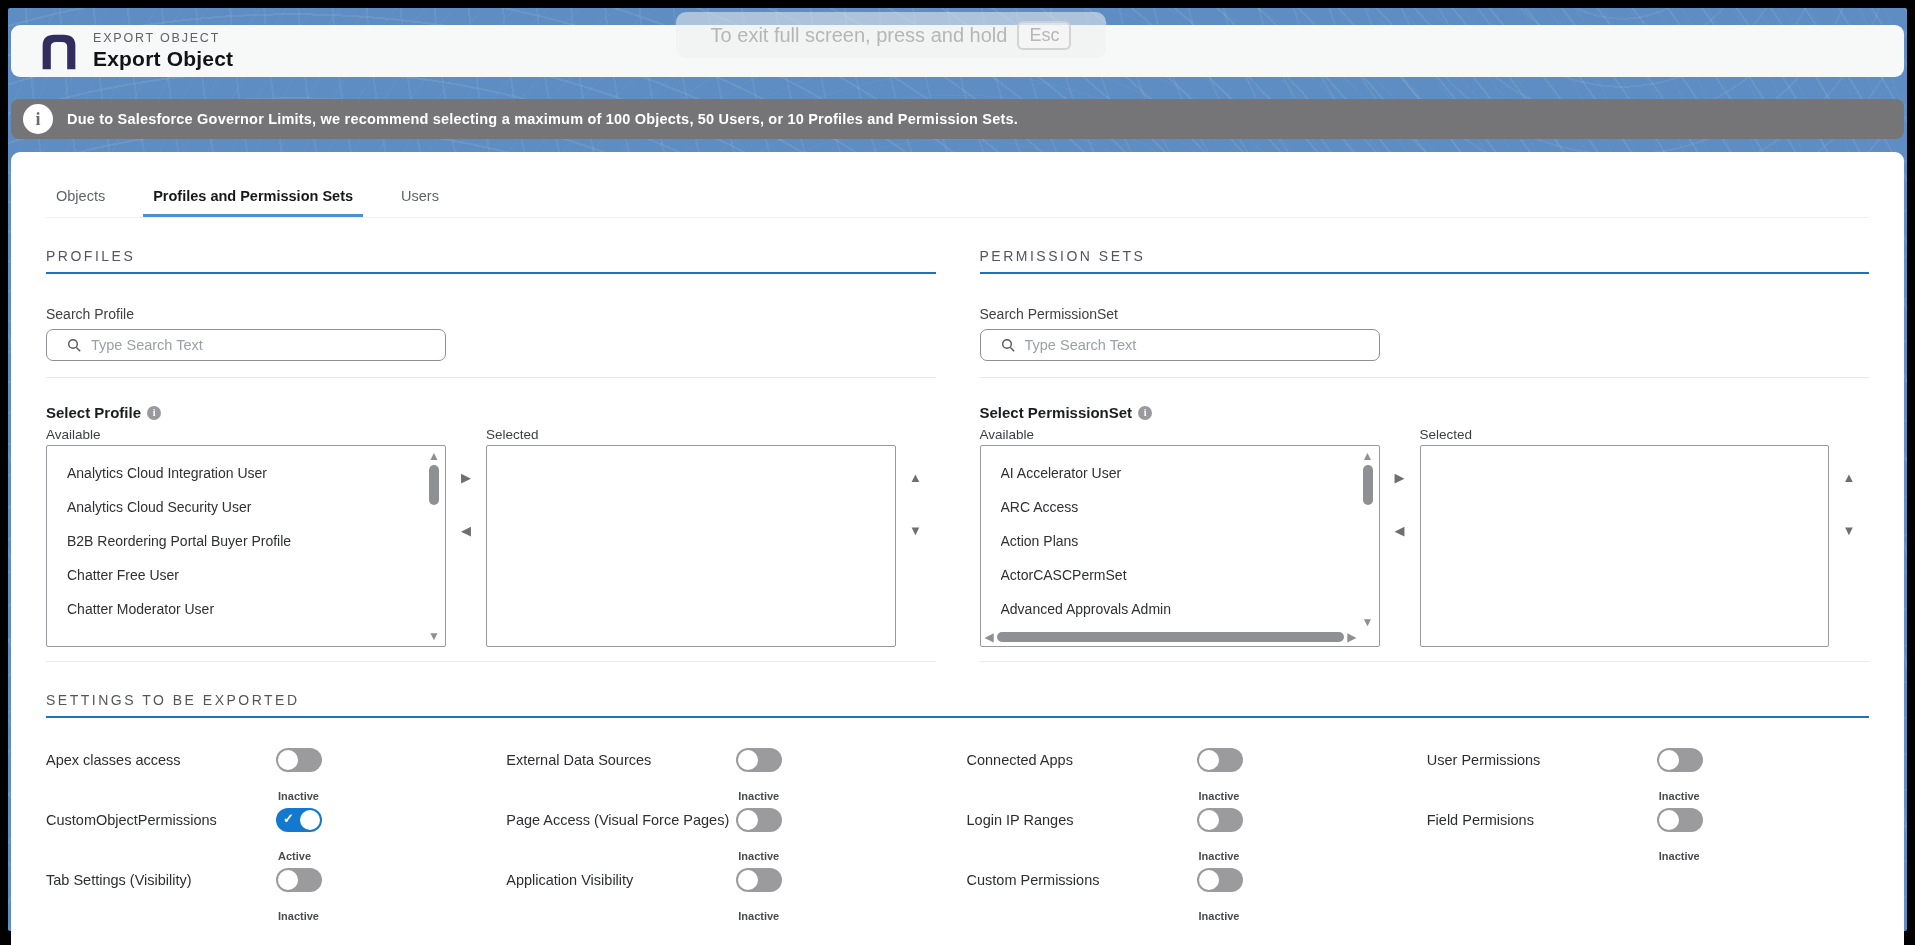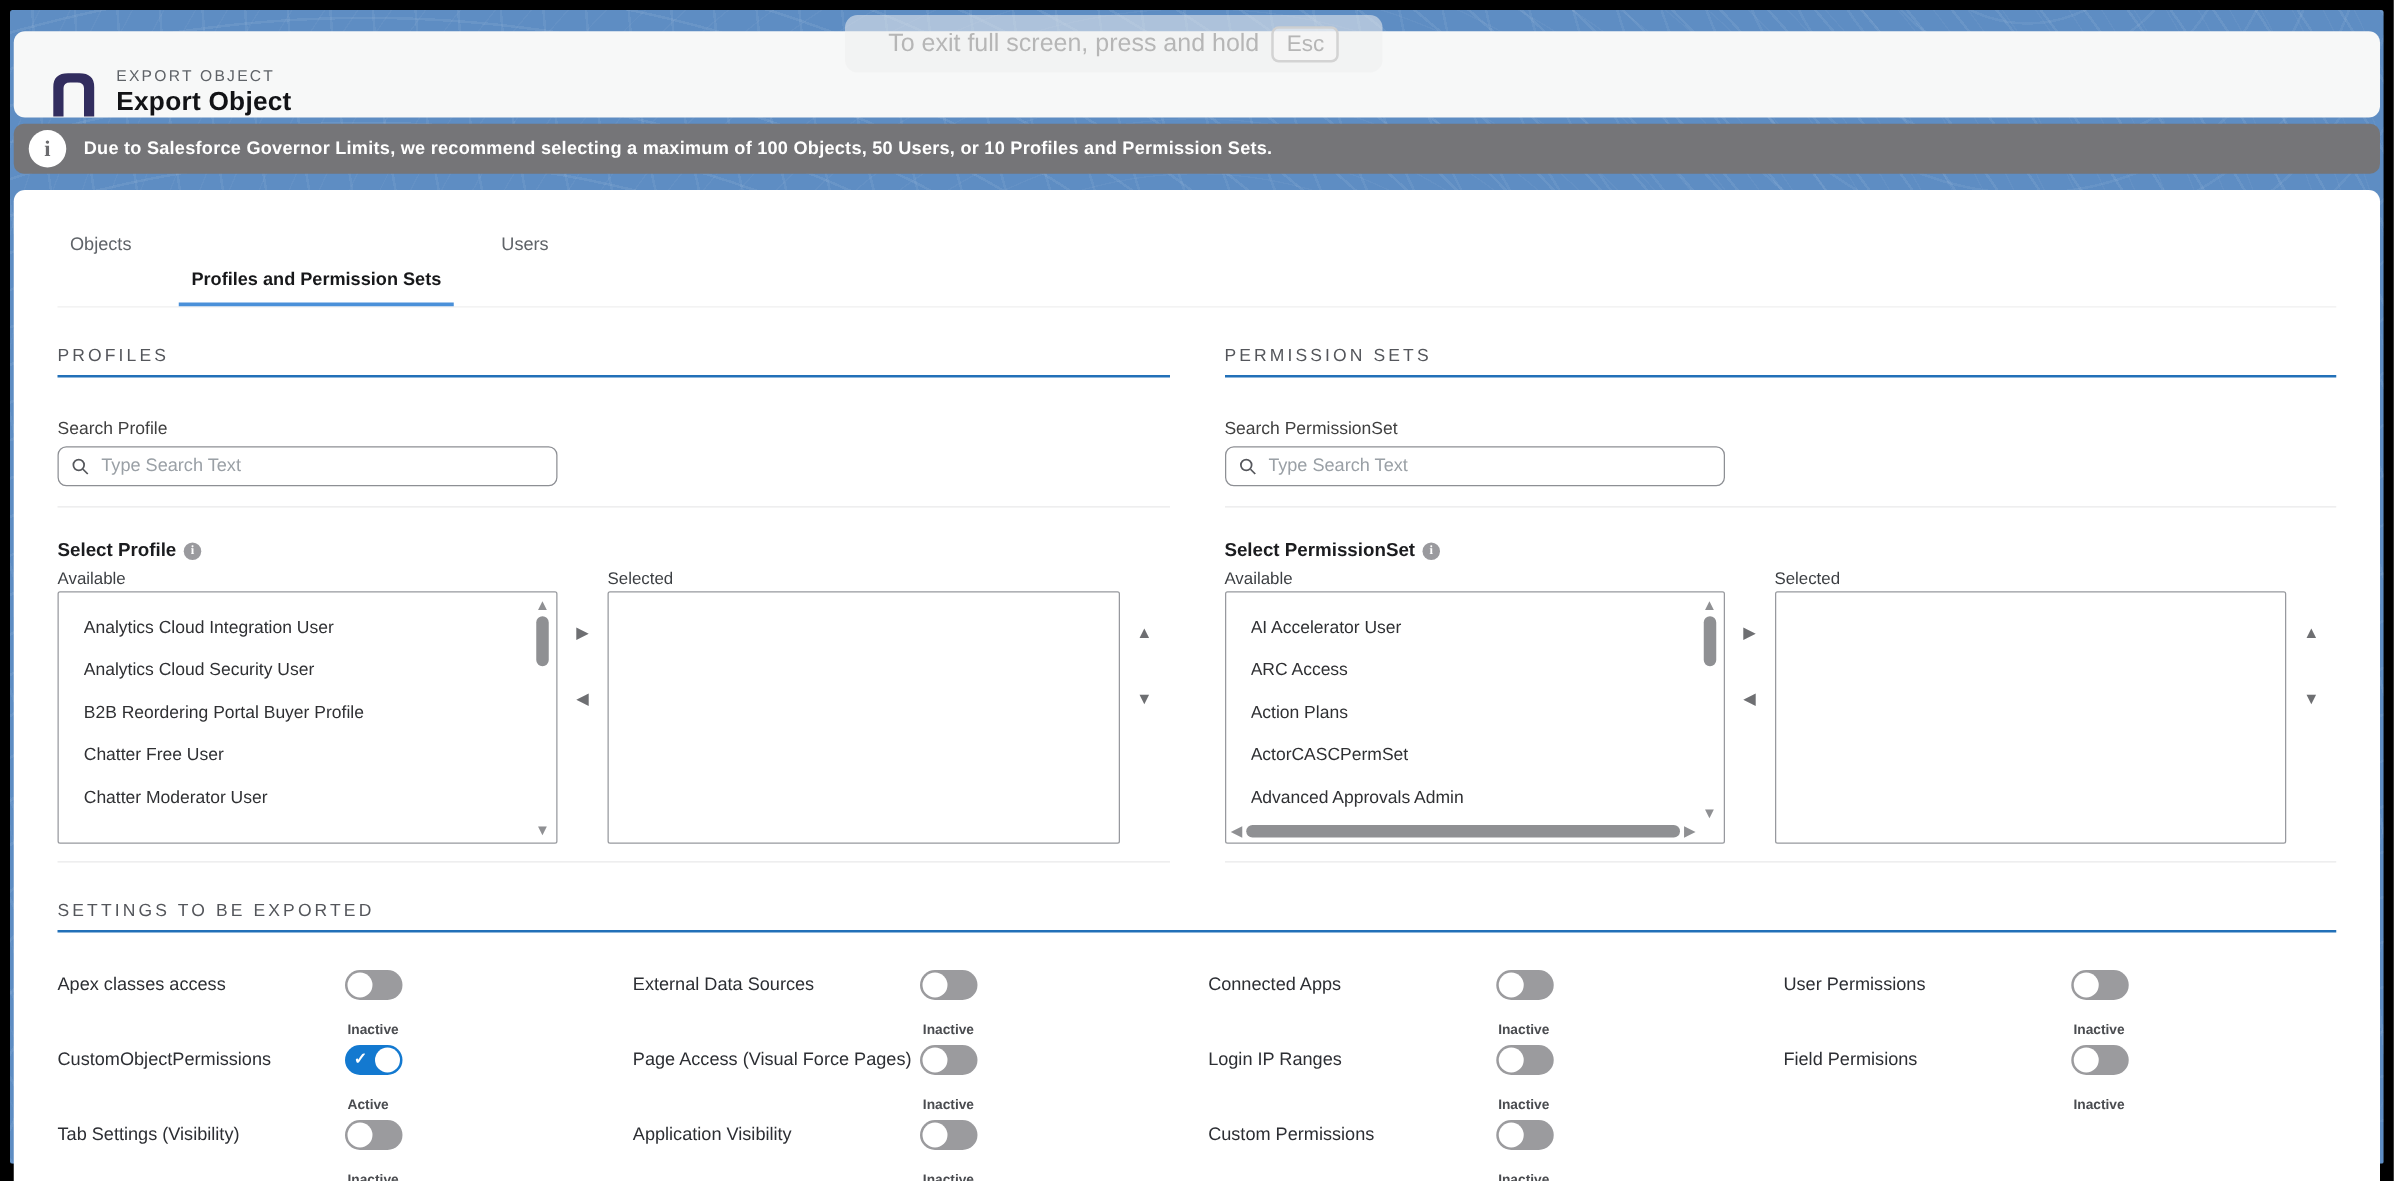--- a/index.html
+++ b/index.html
@@ -13,23 +13,23 @@
     position:absolute; left:8px; top:8px; right:8px; bottom:14px;
     background-color:#5e8dc3;
     background-image:
       repeating-radial-gradient(circle at 15% 110%, rgba(255,255,255,0.07) 0 2px, transparent 2px 28px),
       repeating-radial-gradient(circle at 85% -10%, rgba(255,255,255,0.06) 0 2px, transparent 2px 34px),
       repeating-radial-gradient(circle at 50% 50%, rgba(255,255,255,0.04) 0 1px, transparent 1px 22px);
     border-radius:2px;
   }
   
   .header-card{
-    position:absolute; left:3px; right:3px; top:17px; height:69px;
+    position:absolute; left:3px; right:3px; top:17px; height:52px;
     background:#f7f8f8; border-radius:9px;
-    display:flex; align-items:flex-end; padding-left:28px;
+    display:flex; align-items:center; padding-left:28px;
   }
   .logo{ width:40px; height:38px; margin-right:14px; display:block; }
   .header-text .eyebrow{
     font-size:12.5px; color:#5f6368; letter-spacing:1.8px; margin-bottom:2px;
   }
   .header-text .title{
     font-size:21px; font-weight:bold; color:#121316; letter-spacing:.2px;
   }
   
   .fs-notice{
@@ -64,34 +64,34 @@
   }
   
   .tabs{
     display:flex; gap:28px; margin:30px 35px 0 35px; border-bottom:1px solid #f0f0f0;
   }
   .tab{
     font-size:14.5px; color:#5f6368; padding:6px 10px 10px 10px; cursor:pointer;
     border-bottom:3px solid transparent;
   }
   .tab.active{
-    color:#17181a; font-weight:bold; border-bottom:3px solid #4a90d9;margin-top:28px;
+    color:#17181a; font-weight:bold; border-bottom:3px solid #4a90d9;
   }
   
   .sections{
     display:grid; grid-template-columns:1fr 1fr; column-gap:44px; margin:30px 35px 0 35px;
   }
   .section-title{
     font-size:14px; color:#54565b; letter-spacing:2.5px;
     padding-bottom:8px; border-bottom:2px solid #2270b8;
   }
   .search-label{ margin-top:32px; font-size:14px; color:#404040; }
   .search-box{
     margin-top:7px; width:400px; height:32px; border:1px solid #8d8f94; border-radius:7px;
-    display:flex; align-items:center; padding:0 10px; background:#fff;
+    display:flex; align-items:center; padding:0 20px; background:#fff;
   }
   .search-box svg{ flex:0 0 auto; margin-right:9px; }
   .search-box input{
     border:none; outline:none; flex:1; font-size:14.5px; color:#333;
     font-family:"Liberation Sans", sans-serif; background:transparent;
   }
   .search-box input::placeholder{ color:#9aa0a6; }
   .section-divider{ margin-top:16px; border-top:1px solid #e9e9ea; }
   .select-row{ margin-top:26px; display:flex; align-items:center; gap:6px; }
   .select-label{ font-size:15px; font-weight:bold; color:#1b1c1f; }

